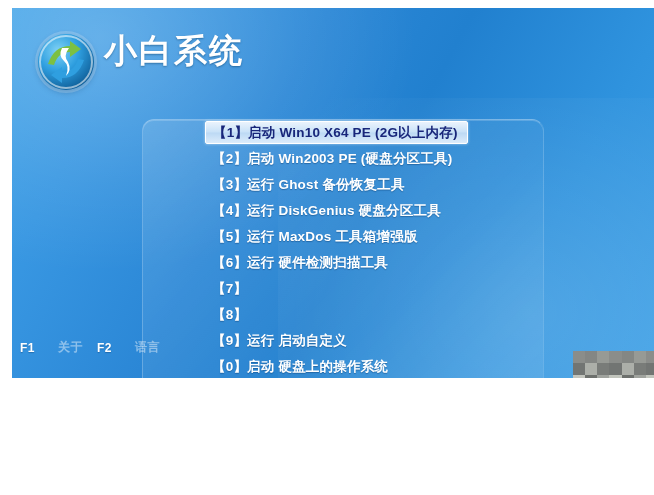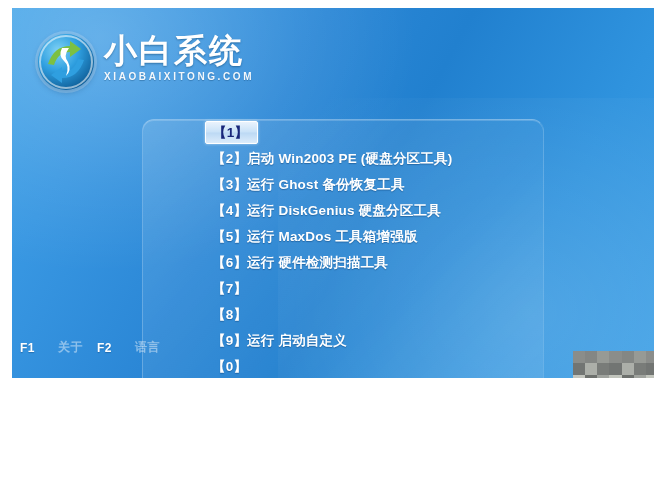--- a/index.html
+++ b/index.html
@@ -249,29 +249,29 @@
     <div id="logo-mark">
       <svg width="56" height="56" viewBox="0 0 56 56">
         <circle cx="28" cy="28" r="26" fill="none" stroke="rgba(255,255,255,0.55)" stroke-width="2"></circle>
         <path d="M10 30 Q16 12 32 12 L32 7 L43 15 L32 23 L32 18 Q20 18 16 31 Z" fill="#7cc042"></path>
         <path d="M46 26 Q40 44 24 44 L24 49 L13 41 L24 33 L24 38 Q36 38 40 25 Z" fill="#2f9fe0"></path>
         <path d="M24 14 Q20 22 26 27 Q32 32 28 42 Q34 36 30 28 Q25 22 31 14 Z" fill="#ffffff"></path>
       </svg>
     </div>
     <div id="logo-text">
       <div id="logo-cn">小白系统</div>
-      <div id="logo-en">XIAOBAIXITONG.COM</div>
     </div>
   </div>
 
   <div id="menu">
 
     <div class="menu-item selected">
       <span class="hl">
         <span>【1】</span>
+          <span>启动 Win10 X64 PE (2G以上内存)</span>
       </span>
     </div>
 
     <div class="menu-item">
       <span>【2】</span>
         <span>启动 Win2003 PE (硬盘分区工具)</span>
     </div>
 
     <div class="menu-item">
       <span>【3】</span>
@@ -301,20 +301,21 @@
       <span>【8】</span>
     </div>
 
     <div class="menu-item">
       <span>【9】</span>
         <span>运行 启动自定义</span>
     </div>
 
     <div class="menu-item">
       <span>【0】</span>
+        <span>启动 硬盘上的操作系统</span>
     </div>
 
   </div>
 
   <div class="mosaic" id="mosaic-right">
       <div style="background: rgb(141, 141, 136);"></div>
       <div style="background: rgb(134, 134, 129);"></div>
       <div style="background: rgb(154, 154, 147);"></div>
       <div style="background: rgb(141, 141, 136);"></div>
       <div style="background: rgb(134, 134, 129);"></div>

